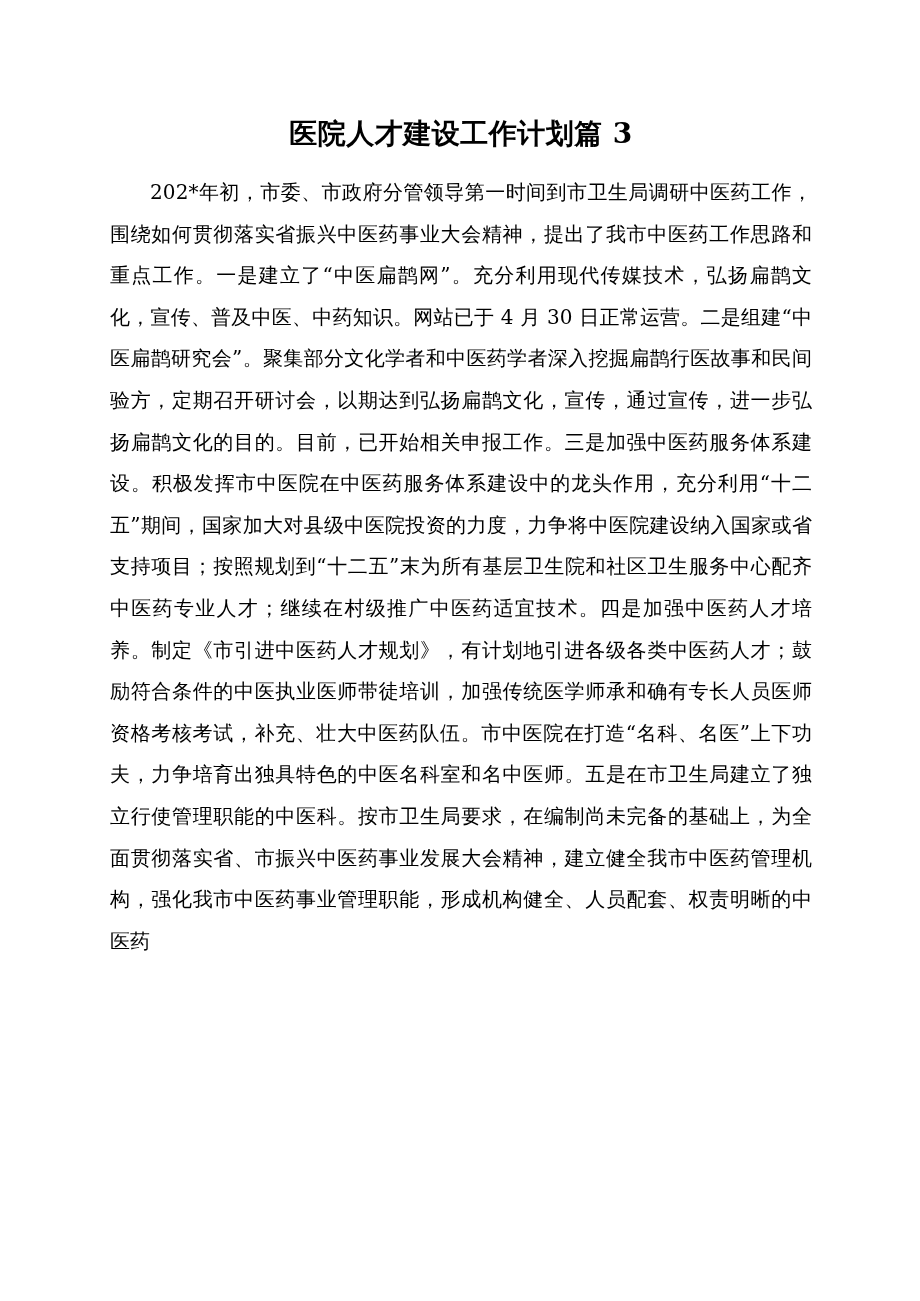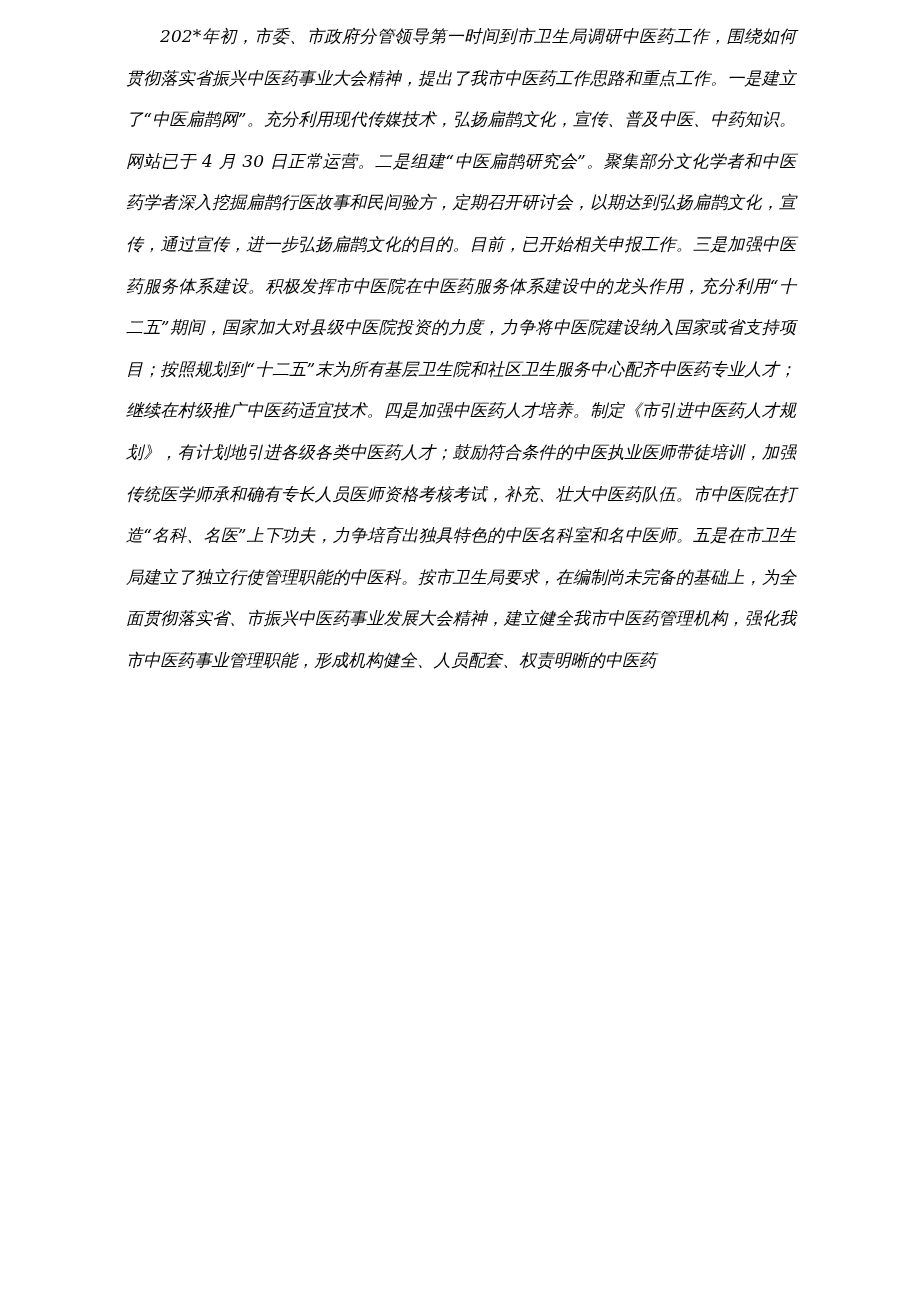--- a/index.html
+++ b/index.html
@@ -34,35 +34,35 @@
     text-align: center;
     font-weight: bold;
     font-size: 28px;
     line-height: 44px;
     letter-spacing: 0.5px;
     padding-top: 112px;
     font-family: "DejaVu Serif", "Liberation Serif", serif;
     white-space: nowrap;
   }
   .doc-paragraph {
-    margin: 16px;
+    margin: 0;
     padding: 0;
     margin-top: 16px;
-    font-size: 17px;
+    font-size: 20px;
     line-height: 41.6px;
     text-align: justify;
     text-align-last: left;
     text-justify: inter-character;
     text-indent: 2em;
     letter-spacing: 0.1px;
     word-break: break-all;
     font-family: "DejaVu Serif", "Liberation Serif", serif;
-    font-style: italic;
   }
 </style>
 </head>
 <body>
 
 <div class="page">
   <div class="doc-body">
+    <h1 class="doc-title">医院人才建设工作计划篇 3</h1>
     <p class="doc-paragraph">202*年初，市委、市政府分管领导第一时间到市卫生局调研中医药工作，围绕如何贯彻落实省振兴中医药事业大会精神，提出了我市中医药工作思路和重点工作。一是建立了“中医扁鹊网”。充分利用现代传媒技术，弘扬扁鹊文化，宣传、普及中医、中药知识。网站已于 4 月 30 日正常运营。二是组建“中医扁鹊研究会”。聚集部分文化学者和中医药学者深入挖掘扁鹊行医故事和民间验方，定期召开研讨会，以期达到弘扬扁鹊文化，宣传，通过宣传，进一步弘扬扁鹊文化的目的。目前，已开始相关申报工作。三是加强中医药服务体系建设。积极发挥市中医院在中医药服务体系建设中的龙头作用，充分利用“十二五”期间，国家加大对县级中医院投资的力度，力争将中医院建设纳入国家或省支持项目；按照规划到“十二五”末为所有基层卫生院和社区卫生服务中心配齐中医药专业人才；继续在村级推广中医药适宜技术。四是加强中医药人才培养。制定《市引进中医药人才规划》，有计划地引进各级各类中医药人才；鼓励符合条件的中医执业医师带徒培训，加强传统医学师承和确有专长人员医师资格考核考试，补充、壮大中医药队伍。市中医院在打造“名科、名医”上下功夫，力争培育出独具特色的中医名科室和名中医师。五是在市卫生局建立了独立行使管理职能的中医科。按市卫生局要求，在编制尚未完备的基础上，为全面贯彻落实省、市振兴中医药事业发展大会精神，建立健全我市中医药管理机构，强化我市中医药事业管理职能，形成机构健全、人员配套、权责明晰的中医药</p>
   </div>
 </div>
 
 </body></html>

